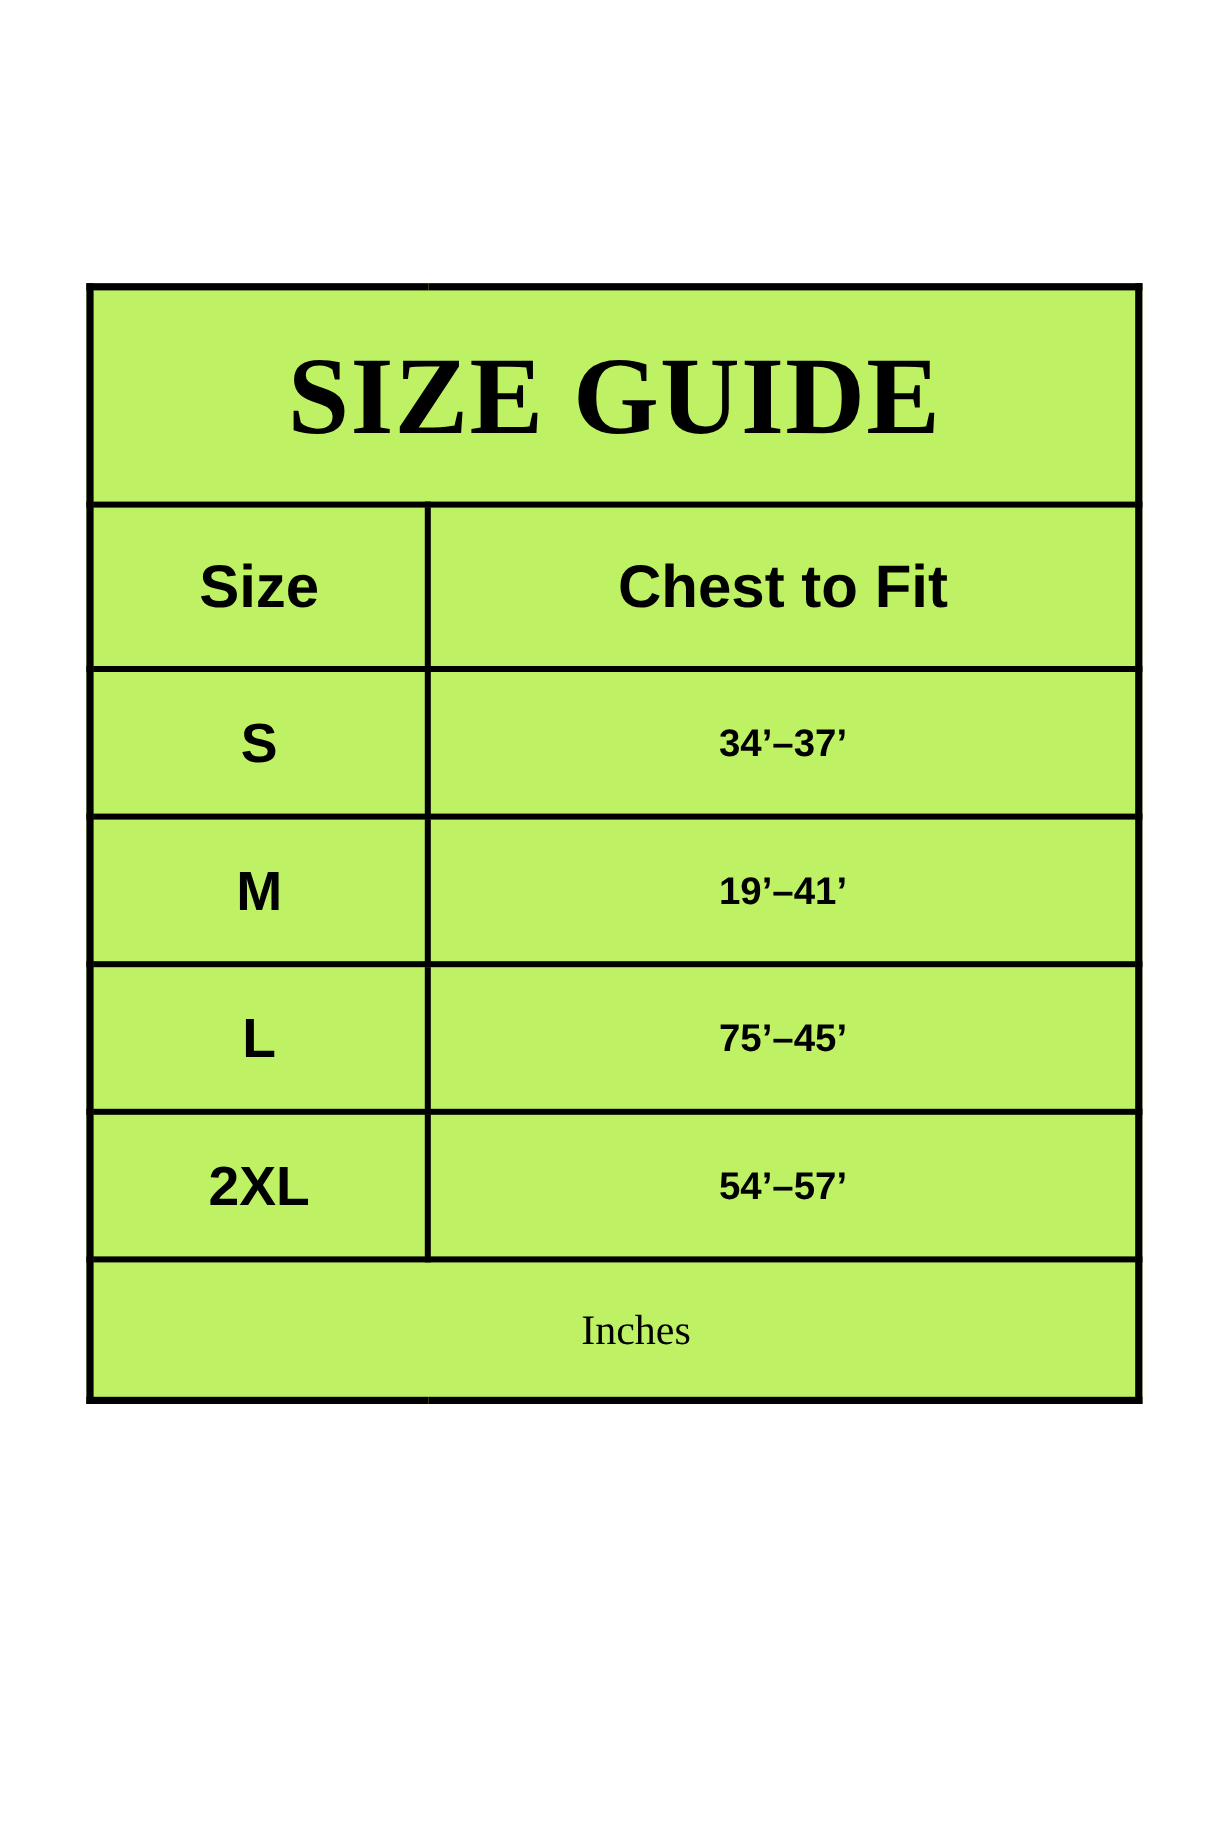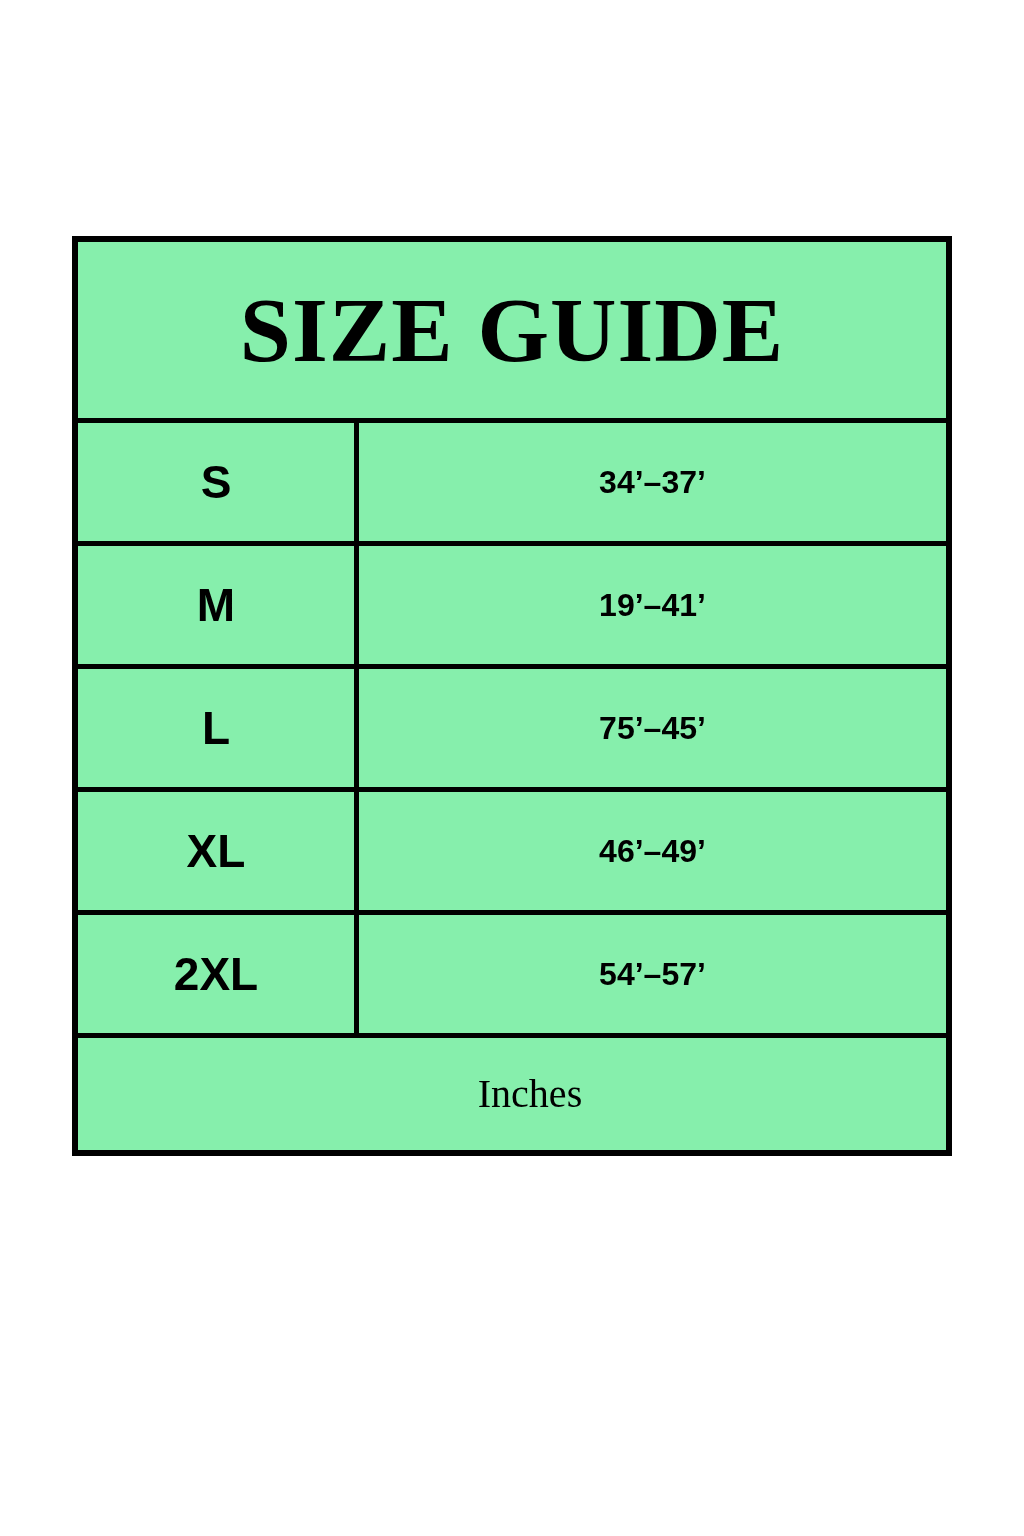--- a/index.html
+++ b/index.html
@@ -24,21 +24,21 @@
     justify-content: center;
     box-sizing: border-box;
     padding-top: 236px;
   }
 
   .size-table {
     width: 880px;
     border-collapse: collapse;
     border: 6px solid #000000;
     box-sizing: border-box;
-    background: #86efac;
+    background: #bef264;
   }
 
   .size-table td,
   .size-table th {
     border: 5px solid #000000;
     text-align: center;
     vertical-align: middle;
     padding: 0;
   }
 
@@ -80,51 +80,51 @@
 
   .footer-cell {
     height: 112px;
     border-left: none;
     border-right: none;
     border-bottom: none;
   }
 
   .footer-text {
     font-family: "Liberation Serif", serif;
-    font-size: 40px;
+    font-size: 35px;
     line-height: 1;
     margin-left: 36px;
   }
 </style>
 </head>
 <body>
 
 <div class="page">
   <table class="size-table">
     <tbody>
       <tr>
         <td class="title-cell" colspan="2">
           <div class="title-text">SIZE GUIDE</div>
         </td>
       </tr>
       <tr>
+        <th class="header-cell col-size">Size</th>
+        <th class="header-cell">Chest to Fit</th>
+      </tr>
+      <tr>
         <td class="body-cell size-col col-size">S</td>
         <td class="body-cell">34’–37’</td>
       </tr>
       <tr>
         <td class="body-cell size-col col-size">M</td>
         <td class="body-cell">19’–41’</td>
       </tr>
       <tr>
         <td class="body-cell size-col col-size">L</td>
         <td class="body-cell">75’–45’</td>
-      </tr>
-      <tr>
-        <td class="body-cell size-col col-size">XL</td>
-        <td class="body-cell">46’–49’</td>
       </tr>
       <tr>
         <td class="body-cell size-col col-size">2XL</td>
         <td class="body-cell">54’–57’</td>
       </tr>
       <tr>
         <td class="footer-cell" colspan="2">
           <div class="footer-text">Inches</div>
         </td>
       </tr>

